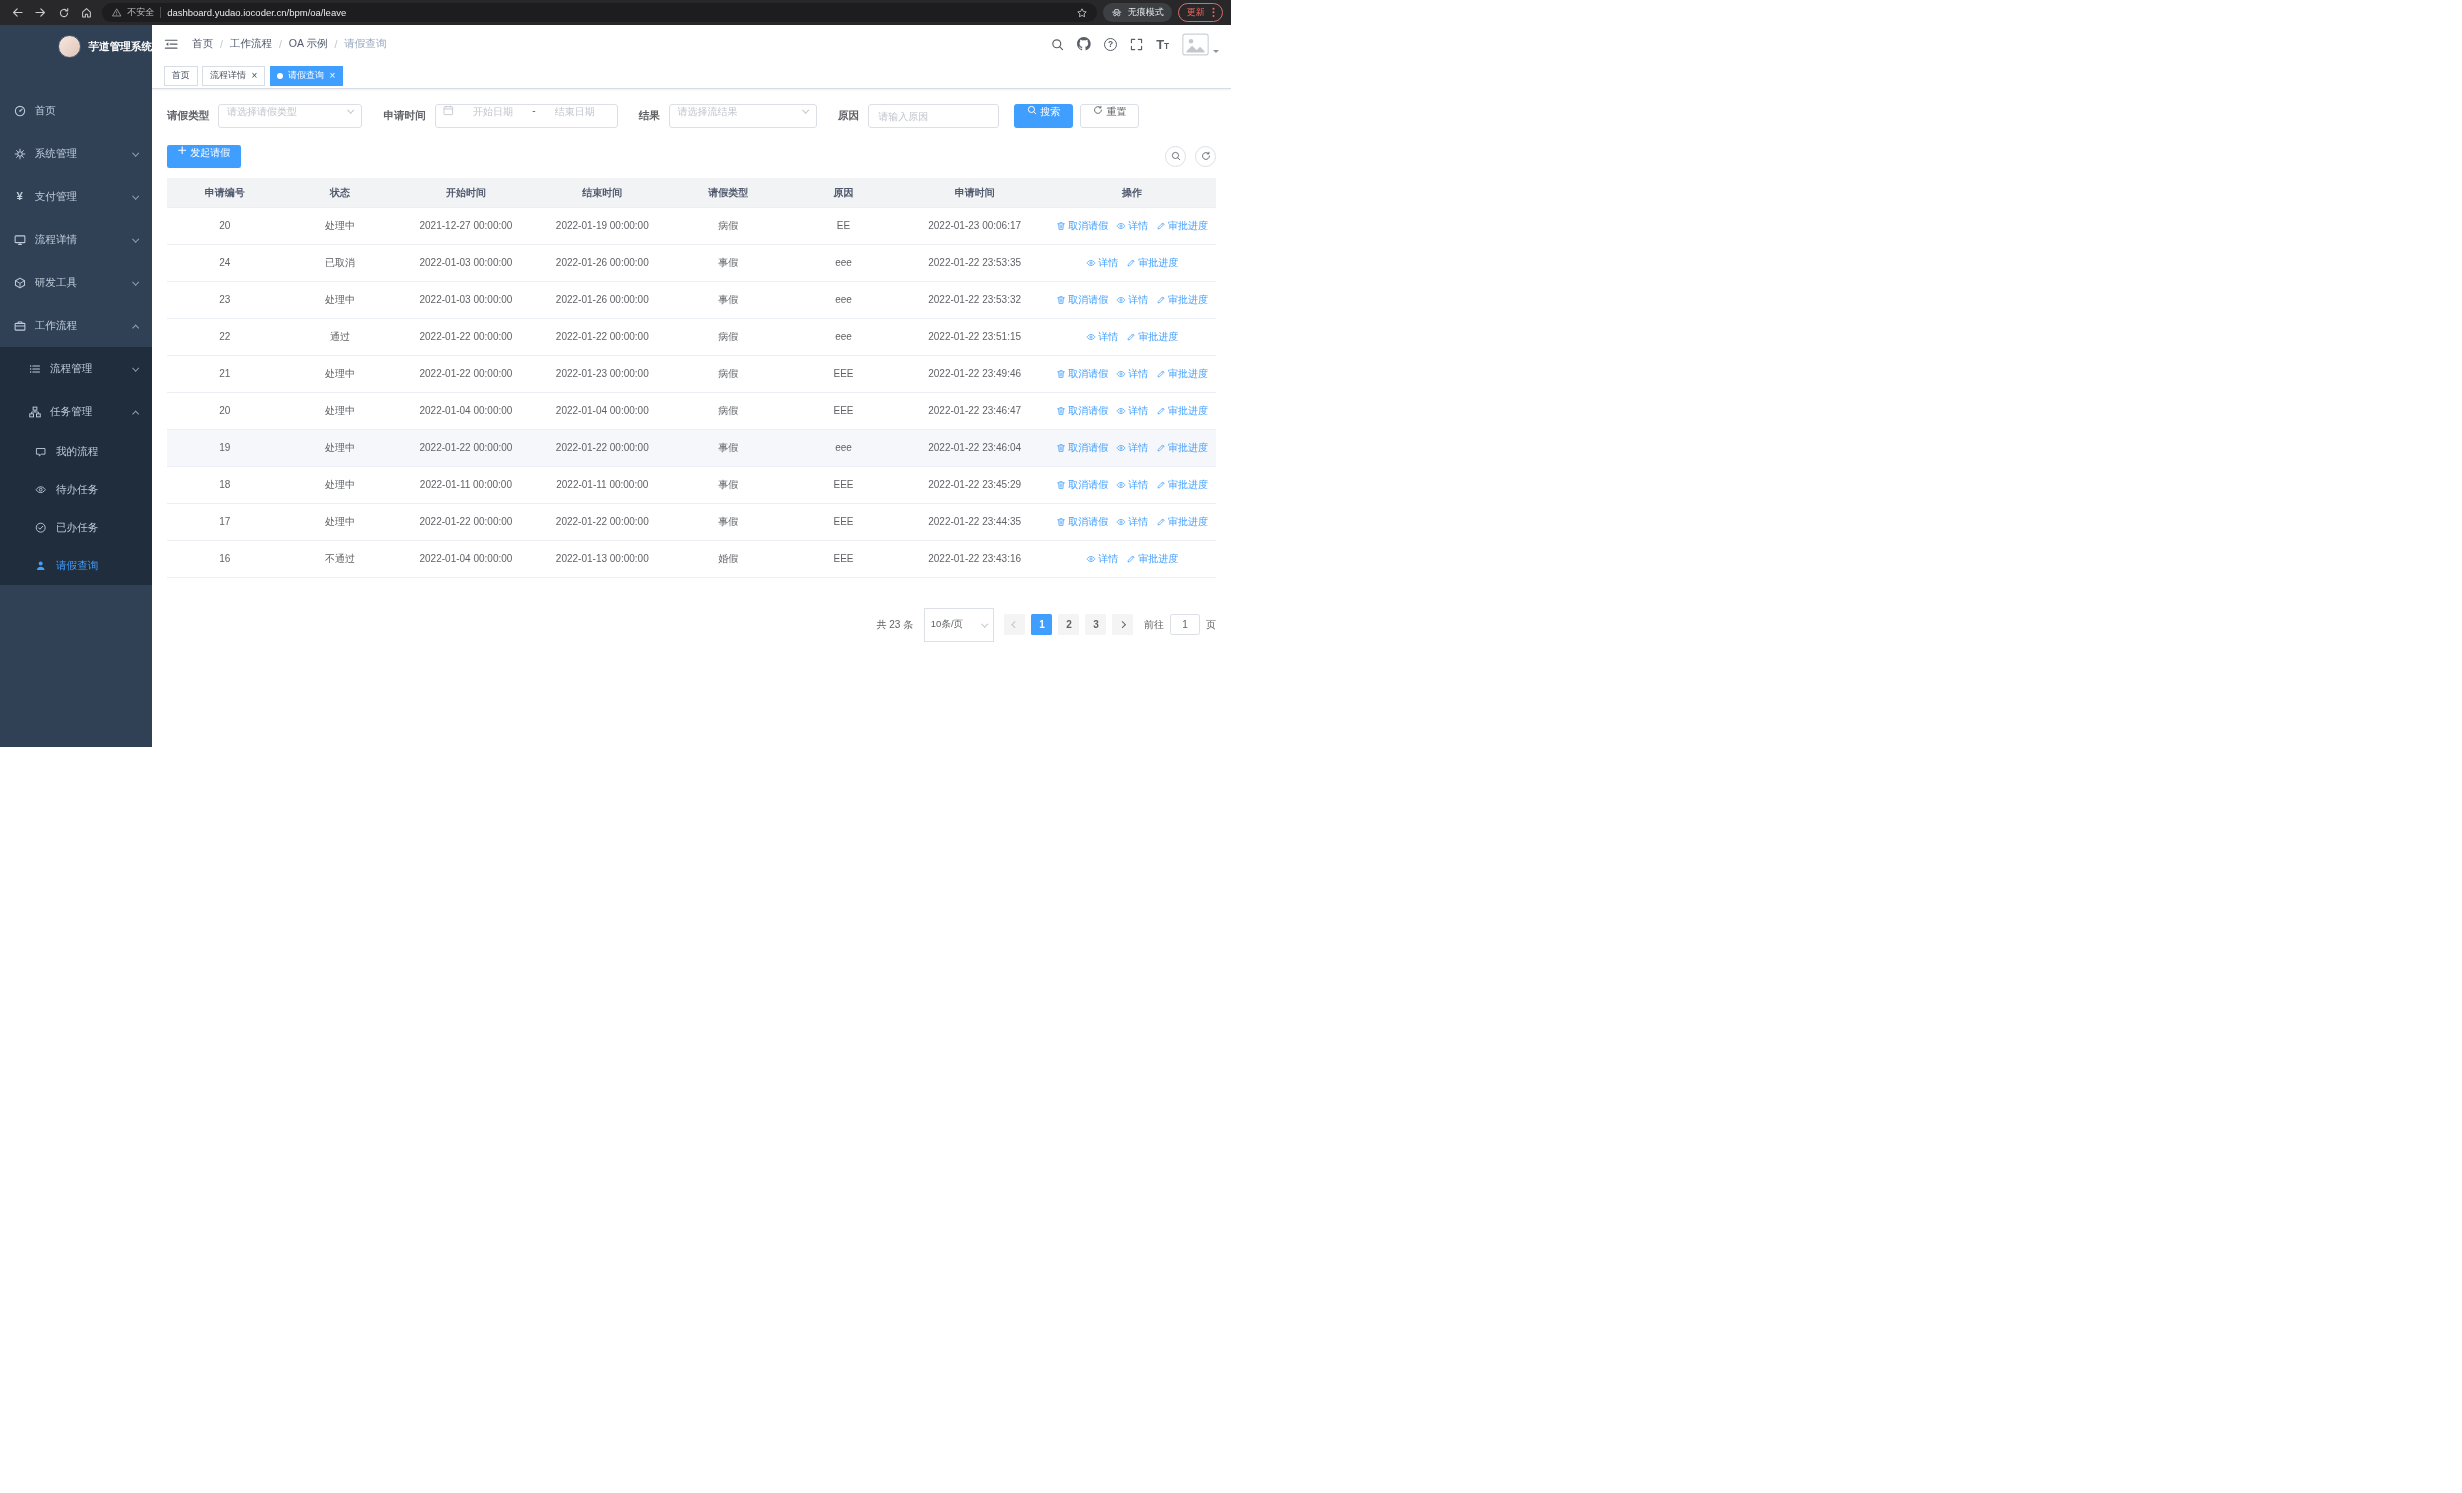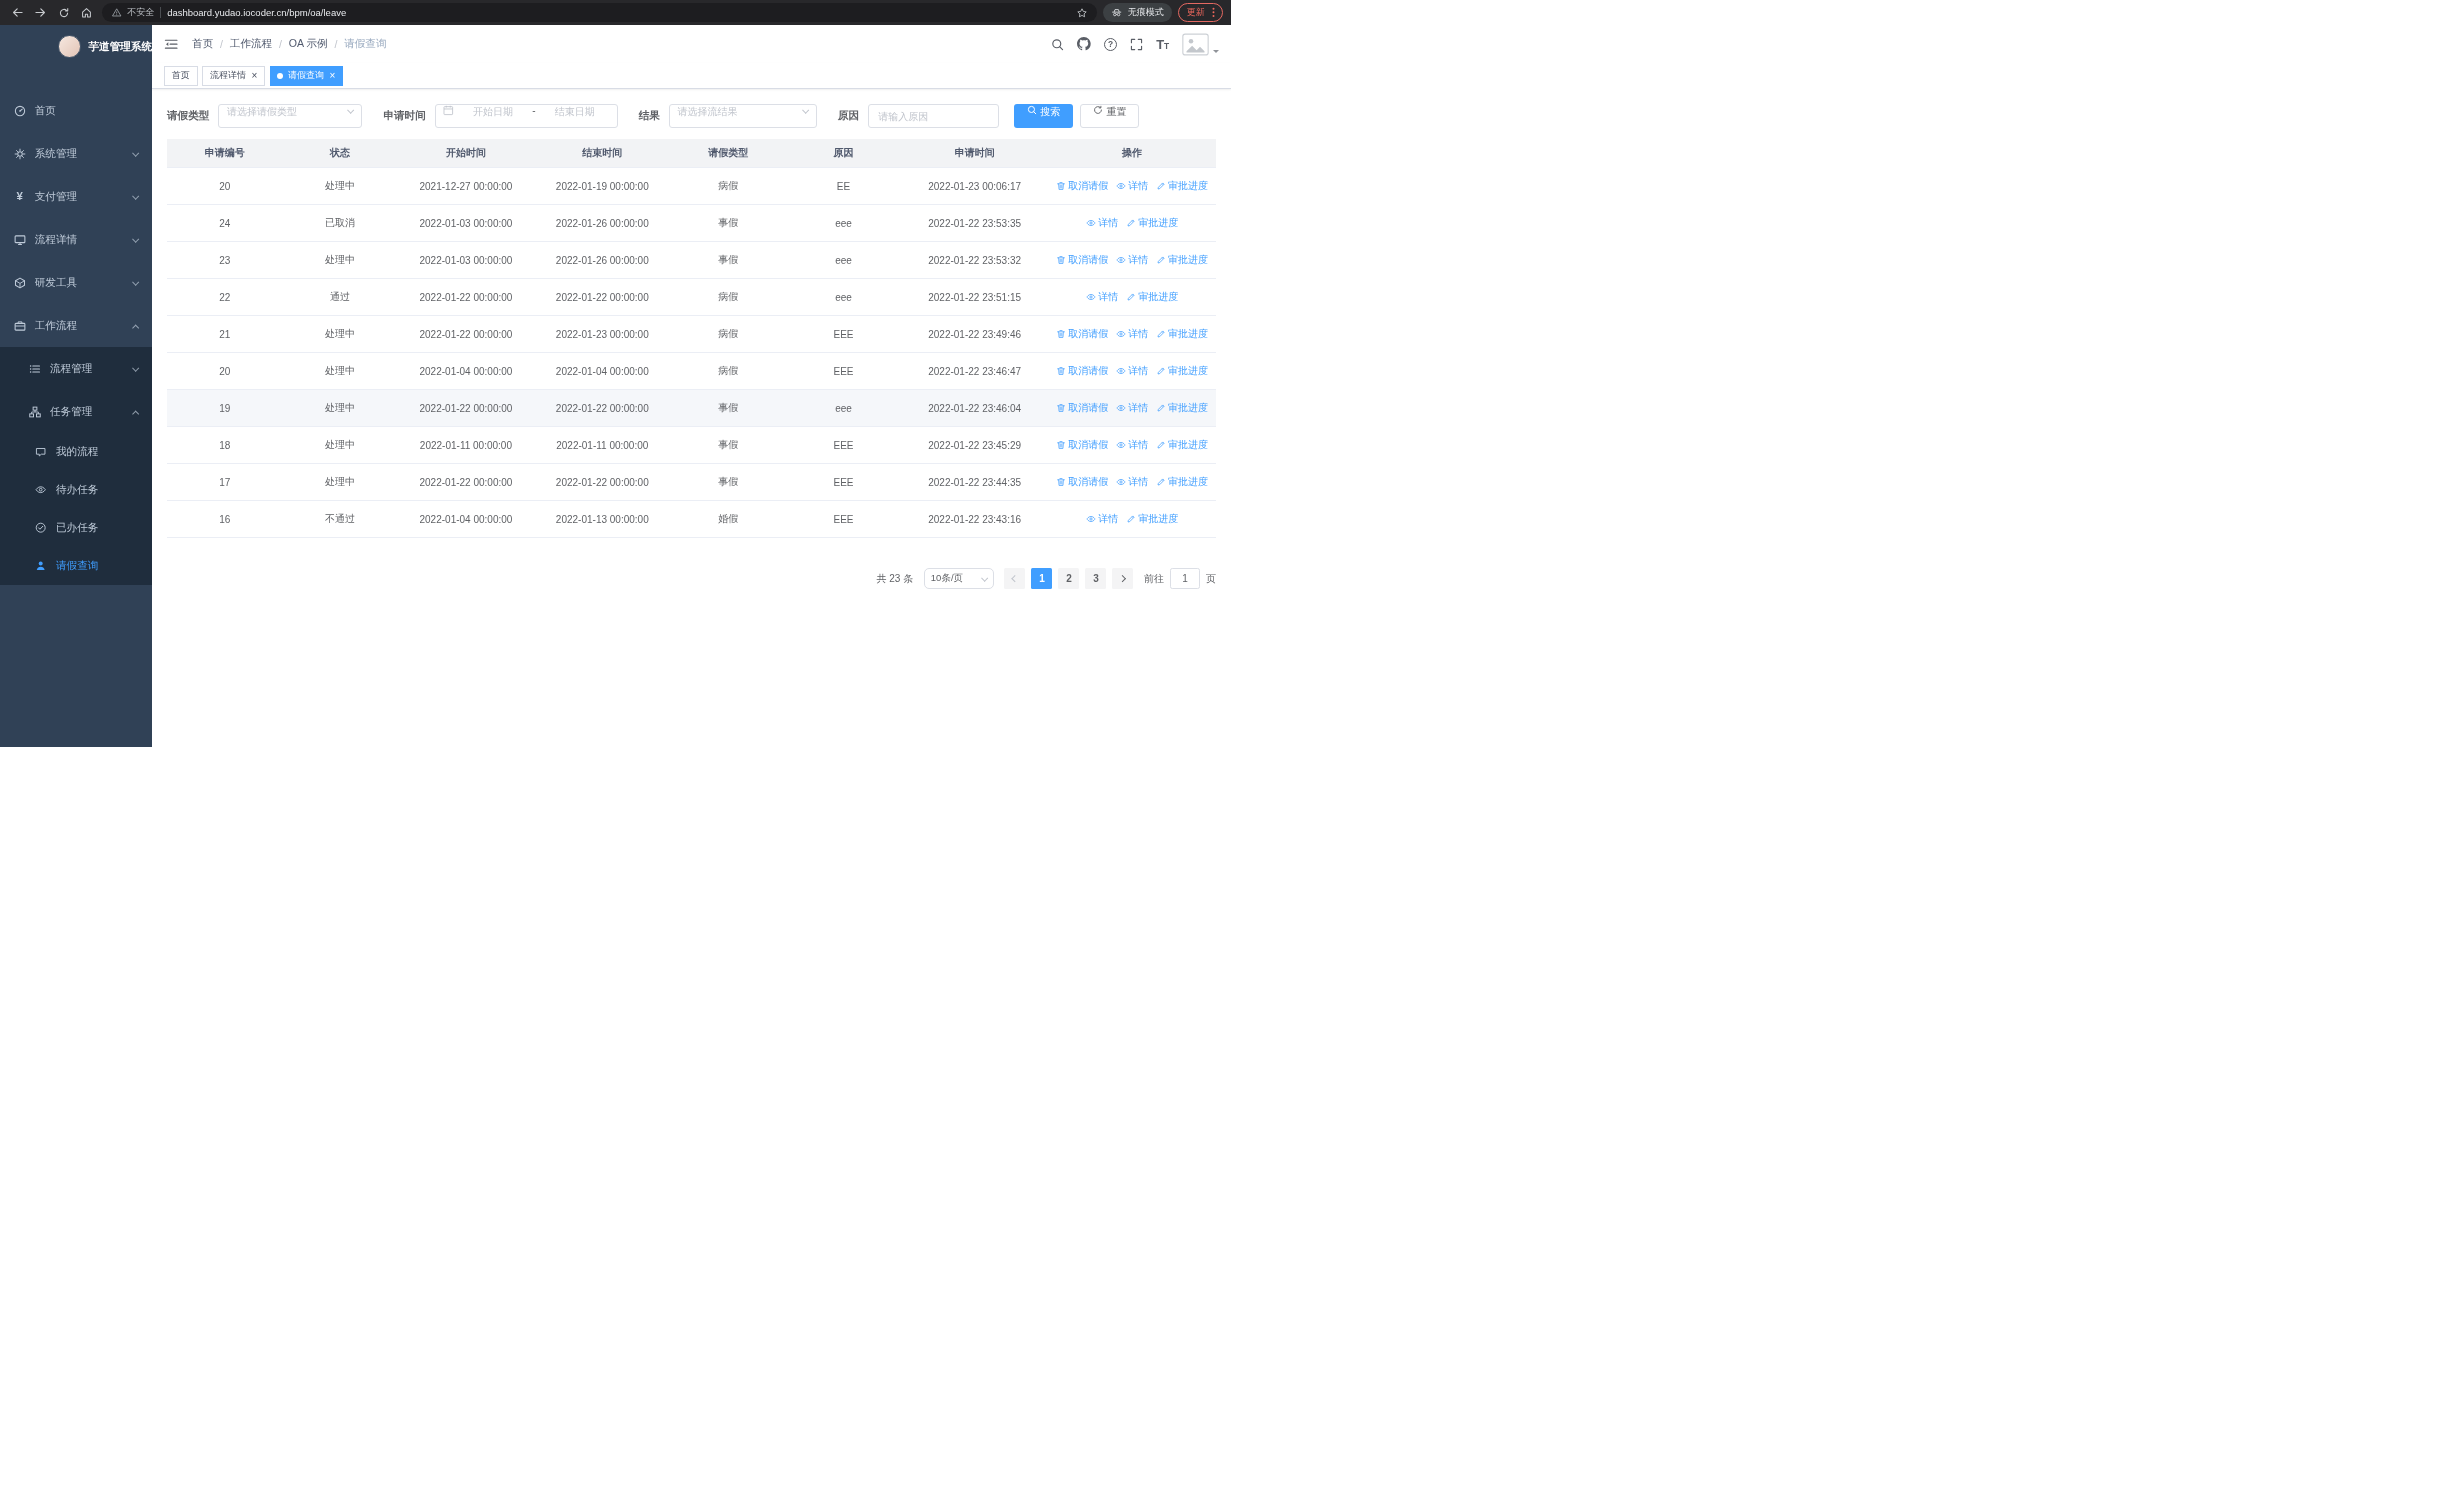--- a/index.html
+++ b/index.html
@@ -87,21 +87,21 @@
   
   table.leave-table{width:100%;border-collapse:collapse;margin-top:10.6px;table-layout:fixed}
   .leave-table th{height:29px;background:#f2f3f5;color:#515a6e;font-size:10px;font-weight:700;text-align:center;border-bottom:0.8px solid #ebeef5;white-space:nowrap}
   .leave-table td{height:37px;font-size:10px;color:#606266;text-align:center;border-bottom:0.8px solid #ebeef5;white-space:nowrap;overflow:hidden}
   tr.highlight td{background:#f5f7fa}
   .op-link{color:#409eff;display:inline-flex;align-items:center;gap:2.3px;margin:0 3.8px;cursor:pointer;text-decoration:none;font-size:10px;white-space:nowrap}
   .op-ic{width:10px;height:10px;flex-shrink:0}
 
   
   .pagination{display:flex;align-items:center;justify-content:flex-end;margin-top:30px;gap:10.6px;font-size:10px;color:#606266}
-  .page-size{width:70px;height:21px;border:0.8px solid #dcdfe6;border-radius:5px;display:flex;align-items:center;justify-content:space-between;padding:0 6px;font-size:9.5px;color:#606266;cursor:pointer;background:#fff}
+  .page-size{width:70px;height:34px;border:0.8px solid #dcdfe6;border-radius:0;display:flex;align-items:center;justify-content:space-between;padding:0 6px;font-size:9.5px;color:#606266;cursor:pointer;background:#fff}
   .pager{display:flex;align-items:center;gap:6px}
   .page-btn{min-width:21px;height:21px;border-radius:1.5px;background:#f4f4f5;color:#606266;display:flex;align-items:center;justify-content:center;font-weight:600;cursor:pointer;font-size:10px}
   .page-btn.disabled{color:#c0c4cc}
   .page-btn.active{background:#409eff;color:#fff}
   .goto{display:flex;align-items:center;gap:6px}
   .goto input{width:30px;height:21px;border:0.8px solid #dcdfe6;border-radius:2.3px;text-align:center;font-size:10px;color:#606266;outline:none;font-family:inherit}
 </style>
 </head>
 <body>
 
@@ -419,20 +419,42 @@
         </button>
         <button class="btn btn-plain">
           <svg viewBox="0 0 16 16" width="10" height="10">
               <path d="M13.5 8A5.5 5.5 0 1 1 11.8 4" fill="none" stroke="#606266" stroke-width="1.5" stroke-linecap="round"></path>
               <path d="M12.6 1.4v3.2H9.4" fill="none" stroke="#606266" stroke-width="1.5" stroke-linejoin="round"></path>
             </svg>
           <span>重置</span>
         </button>
       </div>
 
+      <div class="toolbar-row">
+        <button class="btn btn-primary btn-create">
+          <svg viewBox="0 0 12 12" width="8.4" height="8.4">
+              <path d="M6 1v10M1 6h10" stroke="#fff" stroke-width="1.6" stroke-linecap="round"></path>
+            </svg>
+          <span>发起请假</span>
+        </button>
+        <div class="tool-icons">
+          <span class="circle-btn">
+            <svg viewBox="0 0 18 18" width="10" height="10">
+                <circle cx="8" cy="8" r="5.5" fill="none" stroke="#606266" stroke-width="1.6"></circle>
+                <path d="m12.2 12.2 3.6 3.6" stroke="#606266" stroke-width="1.6" stroke-linecap="round"></path>
+              </svg>
+          </span>
+          <span class="circle-btn">
+            <svg viewBox="0 0 16 16" width="10" height="10">
+                <path d="M13.5 8A5.5 5.5 0 1 1 11.8 4" fill="none" stroke="#606266" stroke-width="1.5" stroke-linecap="round"></path>
+                <path d="M12.6 1.4v3.2H9.4" fill="none" stroke="#606266" stroke-width="1.5" stroke-linejoin="round"></path>
+              </svg>
+          </span>
+        </div>
+      </div>
 
       <table class="leave-table">
         <colgroup>
           <col style="width:11%">
             <col style="width:11%">
             <col style="width:13%">
             <col style="width:13%">
           <col style="width:11%">
             <col style="width:11%">
             <col style="width:14%">

